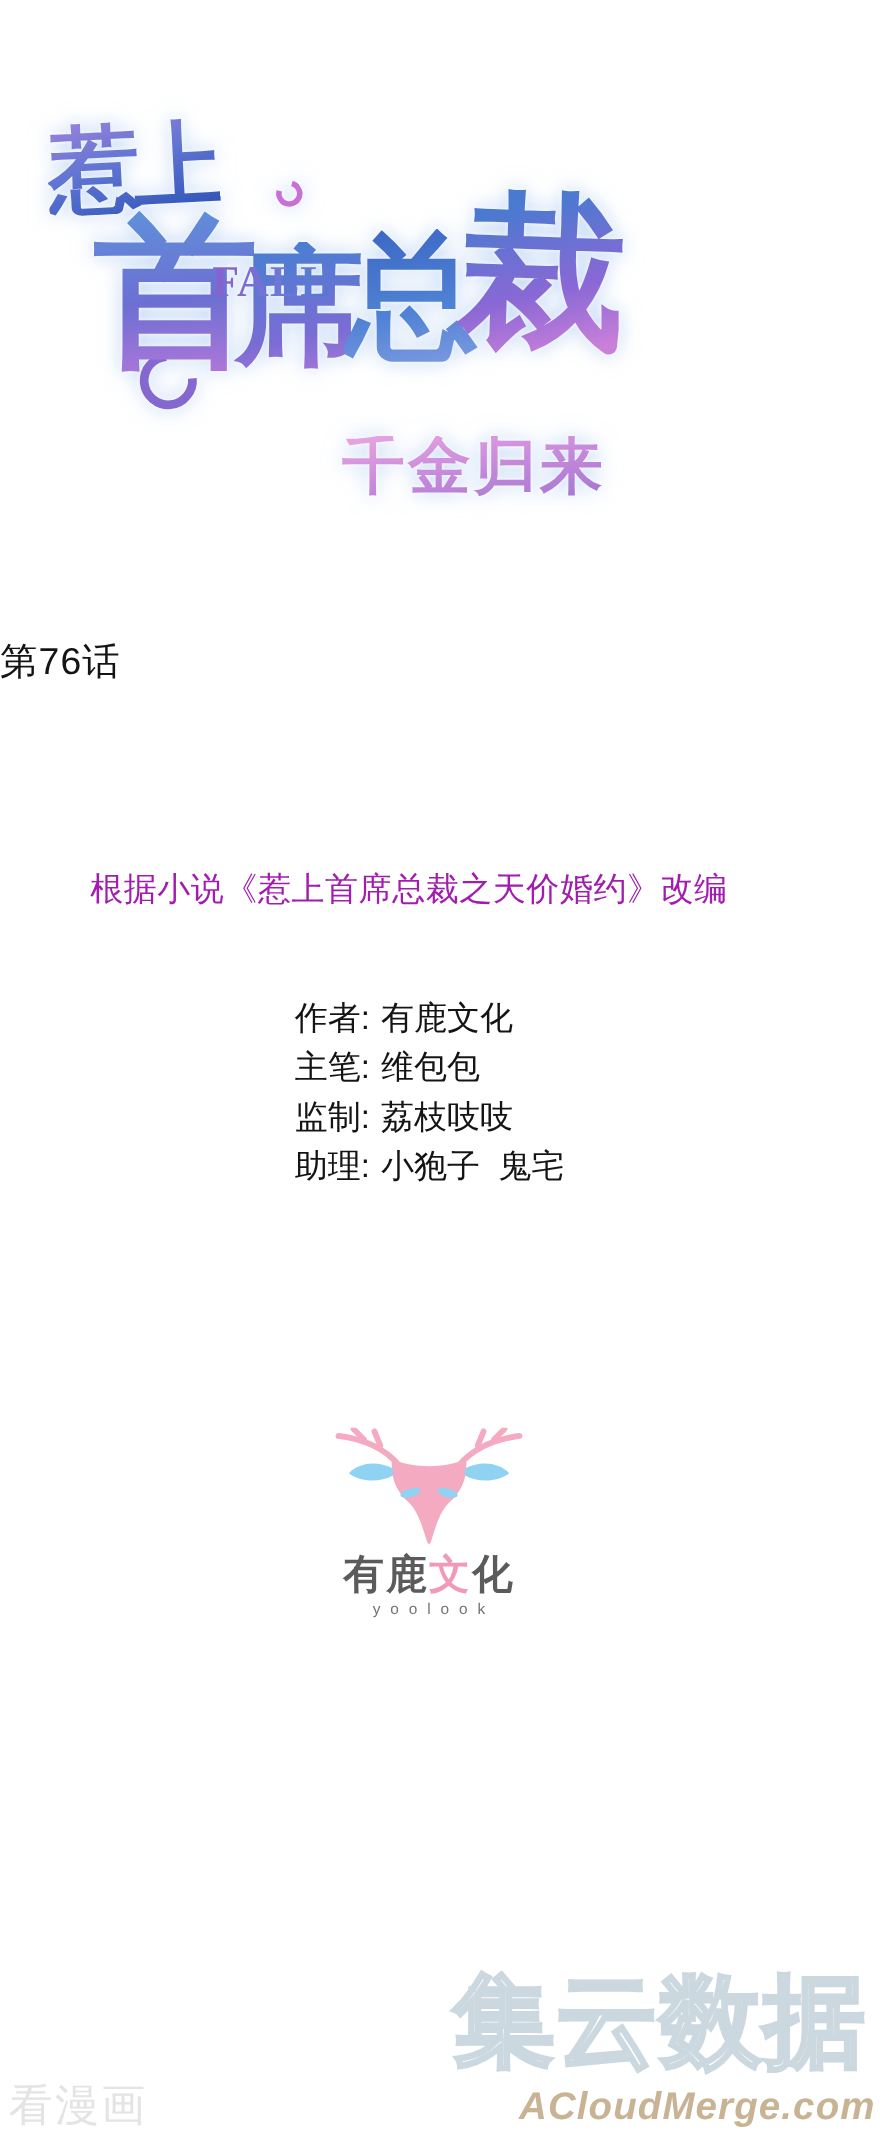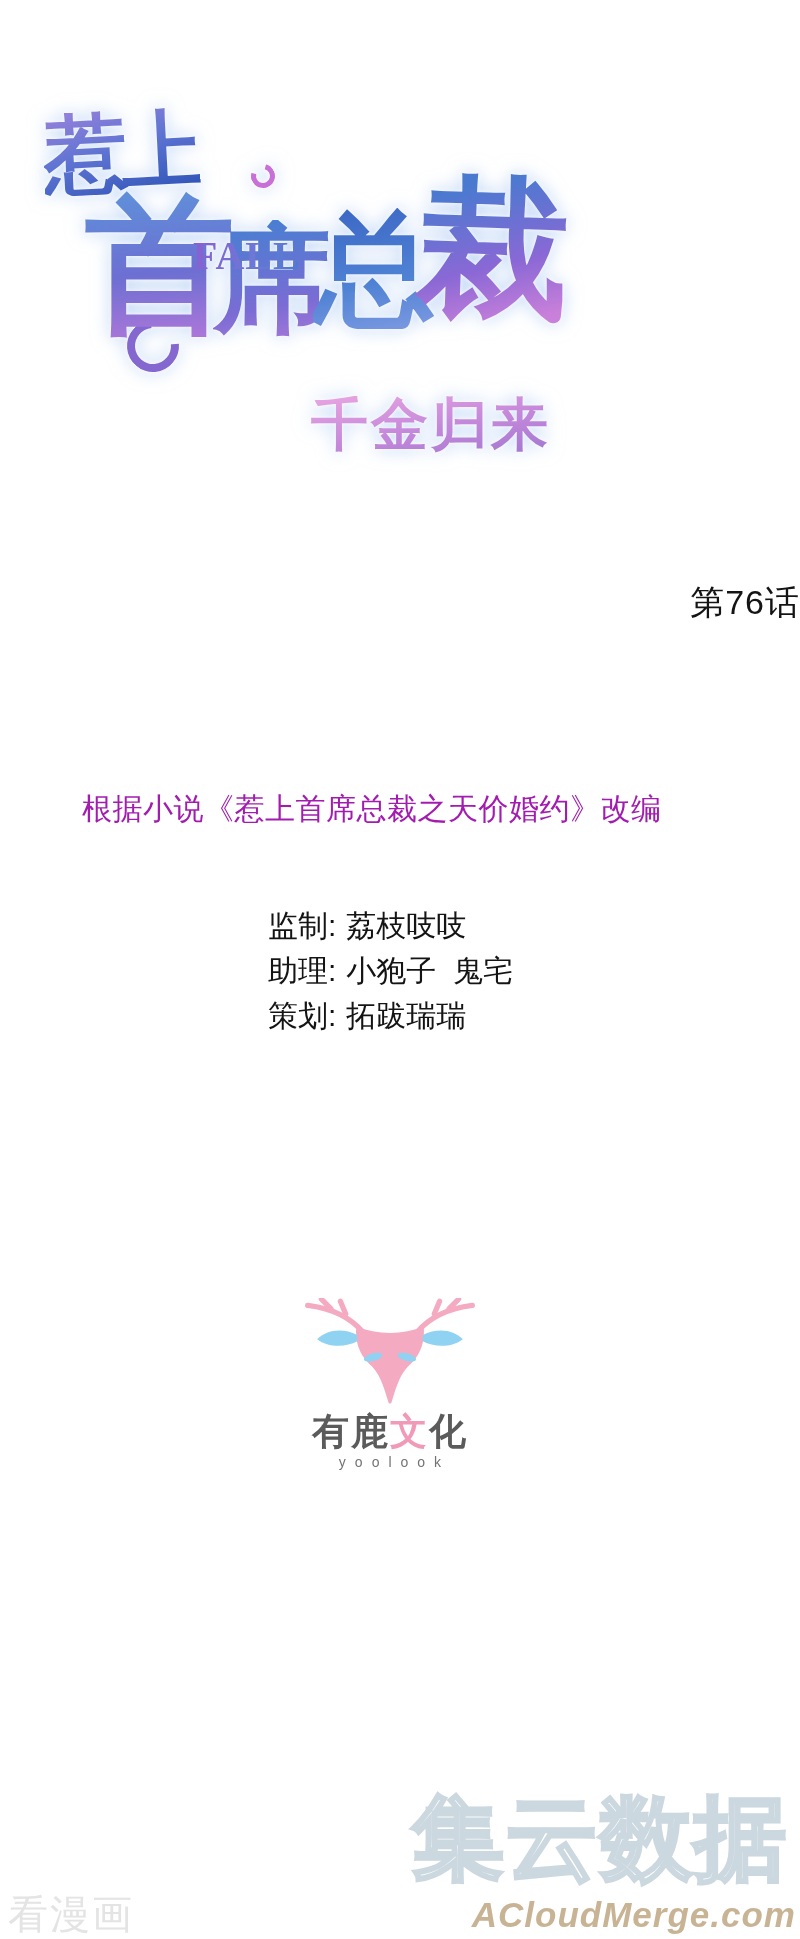--- a/index.html
+++ b/index.html
@@ -32,21 +32,21 @@
   .lg-sub { left: 286px; top: 304px; font-size: 57px; letter-spacing: 3px;
     background-image: linear-gradient(170deg, #eaa6e2 0%, #c488da 55%, #a277d0 100%); }
   .swirl { position: absolute; border-radius: 50%; border-style: solid; border-color: currentColor;
     border-top-color: transparent; }
   .swirl-1 { left: 102px; top: 228px; width: 52px; height: 52px; border-width: 8px;
     color: #8468d0; transform: rotate(40deg); }
   .swirl-2 { left: 226px; top: 72px; width: 24px; height: 24px; border-width: 5px;
     color: #c96fd8; transform: rotate(-30deg); }
 
   
-  .chapter-title { position: absolute; left: 0; top: 585px; width: 800px; text-align: right;
+  .chapter-title { position: absolute; left: 0; top: 585px; width: 800px; text-align: left;
     font-size: 34px; line-height: 34px; color: #141414; letter-spacing: 1px; }
   .adaptation-line { position: absolute; left: 82px; top: 793px; font-size: 30px;
     line-height: 32px; color: #a21caf; letter-spacing: 0.5px; }
   .credits-block { position: absolute; left: 268px; top: 903px; }
   .credit-row { font-size: 30px; line-height: 45px; color: #141414; white-space: pre; }
   .credit-row .credit-name { margin-left: 10px; }
 
   
   .studio-block { position: absolute; left: 290px; top: 1298px; width: 200px; text-align: center; }
   .deer-svg { display: block; margin: 0 auto; }
@@ -81,23 +81,24 @@
   <span class="lg-inlove">IN LOVE</span>
   <span class="lg-wmt">WITH MY TROUBLE</span>
   <span class="lg-sub">千金归来</span>
 </div>
 
 <div class="chapter-title">第76话</div>
 
 <div class="adaptation-line">根据小说《惹上首席总裁之天价婚约》改编</div>
 
 <div class="credits-block">
+  <div class="credit-row"><span>作者:</span><span class="credit-name">有鹿文化</span></div>
+  <div class="credit-row"><span>主笔:</span><span class="credit-name">维包包</span></div>
   <div class="credit-row"><span>监制:</span><span class="credit-name">荔枝吱吱</span></div>
   <div class="credit-row"><span>助理:</span><span class="credit-name">小狍子  鬼宅</span></div>
-  <div class="credit-row"><span>策划:</span><span class="credit-name">拓跋瑞瑞</span></div>
 </div>
 
 <div class="studio-block">
   <svg class="deer-svg" width="190" height="112" viewBox="0 0 180 106">
     <g fill="none" stroke="#f4abc2" stroke-width="5" stroke-linecap="round">
       <path d="M64,32 C52,18 36,10 12,7"></path>
       <path d="M34,10 L25,1"></path>
       <path d="M48,15 L43,3"></path>
       <path d="M116,32 C128,18 144,10 168,7"></path>
       <path d="M146,10 L155,1"></path>

